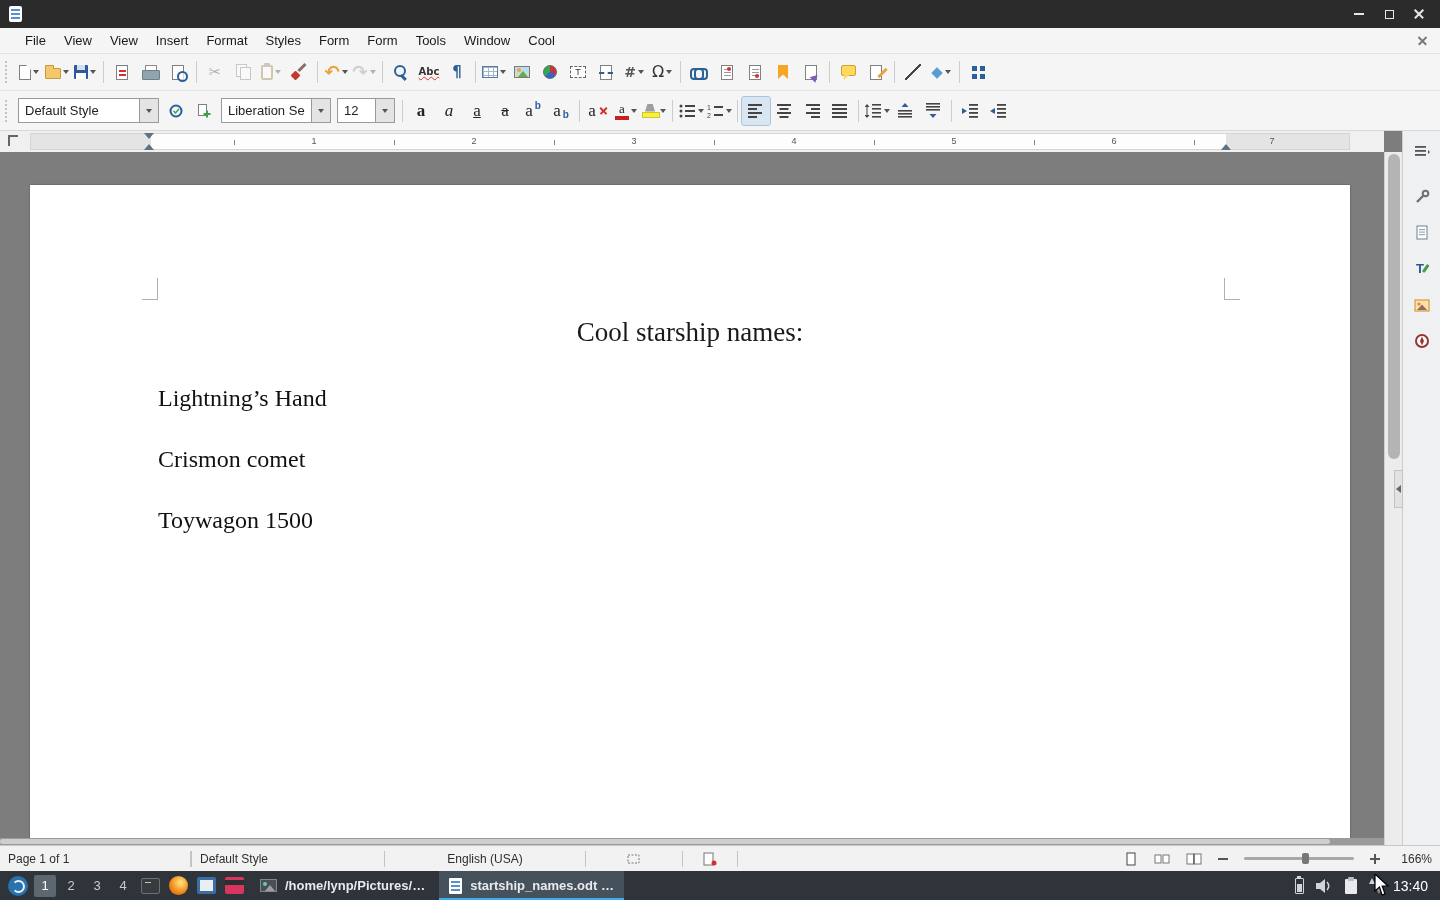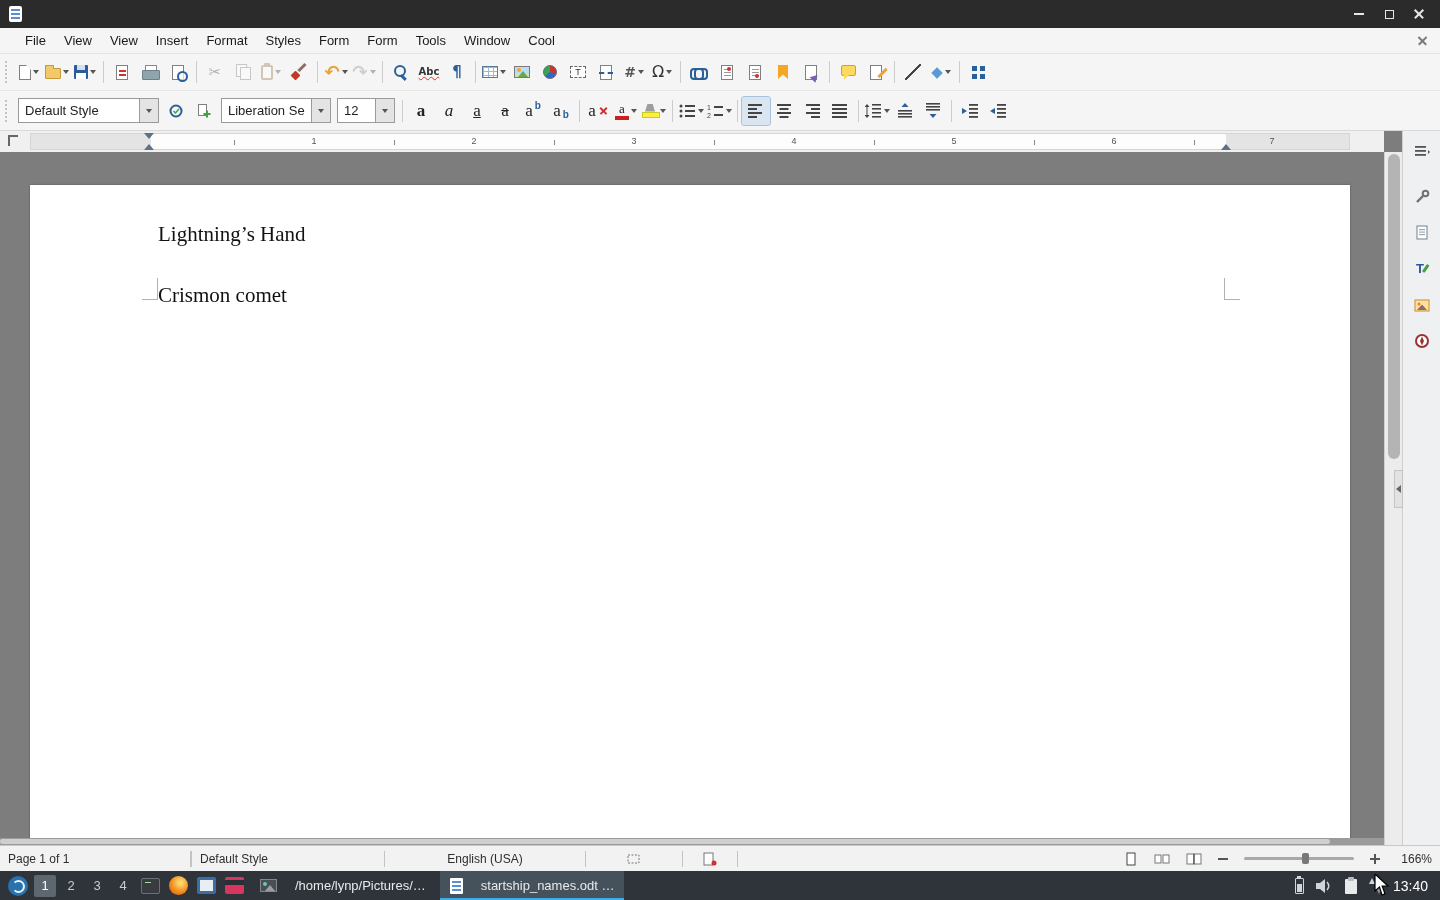--- a/index.html
+++ b/index.html
@@ -123,21 +123,21 @@
   .ind-left { left:113px; bottom:-1px; border-left:5px solid transparent; border-right:5px solid transparent; border-bottom:6px solid #5f7184; }
   .ind-right { left:1190px; bottom:-1px; border-left:5px solid transparent; border-right:5px solid transparent; border-bottom:6px solid #5f7184; }
 
   
   #workspace { position:absolute; top:152px; left:0; width:1384px; height:686px; background:#7d7d7d; overflow:hidden; }
   #page { position:absolute; left:30px; top:33px; width:1320px; height:720px; background:#fff; box-shadow:0 0 2px rgba(0,0,0,.35); }
   .corner { position:absolute; width:16px; height:22px; }
   .corner-l { left:112px; top:93px; border-right:1px solid #b0b0b0; border-bottom:1px solid #b0b0b0; }
   .corner-r { left:1194px; top:93px; border-left:1px solid #b0b0b0; border-bottom:1px solid #b0b0b0; }
   .doc-heading { margin-top:130px; text-align:center; font-family:"Liberation Serif", serif; font-size:27px; color:#1a1a1a; line-height:34px; }
-  .doc-par { margin:29px 0 0 128px; font-family:"Liberation Serif", serif; font-size:21px; color:#111; line-height:32px; }
+  .doc-par { margin:29px 0 0 128px; font-family:"Liberation Serif", serif; font-size:24px; color:#111; line-height:32px; }
   .doc-par.first { margin-top:33px; }
 
   
   #hscroll { position:absolute; top:838px; left:0; width:1384px; height:7px; background:#9b9b9b; }
   .hthumb { position:absolute; left:0; top:1px; height:5px; width:1330px; background:#cfcfcf; border-radius:3px; }
   #vscroll { position:absolute; top:152px; left:1384px; width:18px; height:693px; background:#ececec; border-left:1px solid #d0d0d0; }
   .vthumb { position:absolute; left:3px; top:2px; width:12px; height:305px; background:#b4b4b4; border-radius:6px; }
   #sidebar { position:absolute; top:131px; left:1402px; width:38px; height:714px; background:#eff0f1; border-left:1px solid #cfcfcf; display:flex; flex-direction:column; align-items:center; padding-top:6px; gap:8px; }
   .sbtn { width:28px; height:28px; display:flex; align-items:center; justify-content:center; border-radius:3px; }
   .sbtn.first { margin-bottom:10px; }
@@ -161,21 +161,21 @@
   .l-menu::before { content:""; position:absolute; left:4px; top:4px; width:9px; height:9px; border:2.5px solid #e8f2fa; border-left-color:transparent; border-radius:50%; }
   .ws-btn { min-width:22px; height:22px; display:flex; align-items:center; justify-content:center; color:#c7ccd1; border-radius:2px; }
   .ws-btn.active { background:#5c6770; color:#fff; }
   .l-term { width:19px; height:16px; background:#383c40; border:1px solid #6b7075; border-radius:2px; position:relative; }
   .l-term::before { content:""; position:absolute; top:3px; left:3px; width:6px; height:1.6px; background:#9ae09a; }
   .l-ff { width:19px; height:19px; border-radius:50%; background:radial-gradient(circle at 60% 35%, #ffd76e 10%, #f08c1c 55%, #d9590b 100%); }
   .l-files { width:19px; height:17px; background:#3b6ea5; border-radius:2px; position:relative; }
   .l-files::before { content:""; position:absolute; left:3px; top:3px; width:13px; height:11px; background:#e9eef3; }
   .l-shot { width:19px; height:17px; background:#d8365f; border-radius:2px; position:relative; }
   .l-shot::before { content:""; position:absolute; left:0; top:3px; width:19px; height:5px; background:#2b2e33; }
-  .task-btn { display:flex; align-items:center; gap:18px; height:100%; padding:0 10px; color:#e8eaec; max-width:200px; }
+  .task-btn { display:flex; align-items:center; gap:8px; height:100%; padding:0 10px; color:#e8eaec; max-width:200px;font-weight:bold; }
   .task-btn.active { background:#45525c; box-shadow:inset 0 -2px 0 #3daee9; }
   .task-label { white-space:nowrap; overflow:hidden; text-overflow:ellipsis; }
   .pic-ticon { width:17px; height:13px; background:#4a4f54; border:1px solid #81878d; position:relative; }
   .pic-ticon::before { content:""; position:absolute; left:2px; top:2px; width:4px; height:4px; background:#64c8c8; border-radius:50%; }
   .pic-ticon::after { content:""; position:absolute; right:1px; bottom:0; border-left:5px solid transparent; border-right:5px solid transparent; border-bottom:6px solid #9aa0a6; }
   .writer-ticon { width:13px; height:16px; background:#fff; border-radius:1px; position:relative; }
   .writer-ticon::before { content:""; position:absolute; left:2px; top:3px; width:9px; height:2px; background:#5a8fd0; box-shadow:0 4px 0 #5a8fd0, 0 8px 0 #5a8fd0; }
   #tray { margin-left:auto; display:flex; align-items:center; gap:11px; padding-right:6px; }
   .t-batt { width:9px; height:16px; border:1px solid #cfd4d8; border-radius:1px; position:relative; }
   .t-batt::before { content:""; position:absolute; top:-3px; left:1.5px; width:4px; height:2px; background:#cfd4d8; }
@@ -527,22 +527,24 @@
     <div class="ind ind-first"></div>
     <div class="ind ind-left"></div>
     <div class="ind ind-right"></div>
   </div>
 </div>
 
 <div id="workspace">
   <div id="page">
     <div class="corner corner-l"></div>
     <div class="corner corner-r"></div>
+    <div class="doc-heading">Cool starship names:</div>
     <p class="doc-par first">Lightning’s Hand</p>
     <p class="doc-par">Crismon comet</p>
+    <p class="doc-par">Toywagon 1500</p>
   </div>
 </div>
 
 <div id="hscroll">
     <div class="hthumb"></div>
   </div>
 <div id="vscroll">
     <div class="vthumb"></div>
   </div>
 

